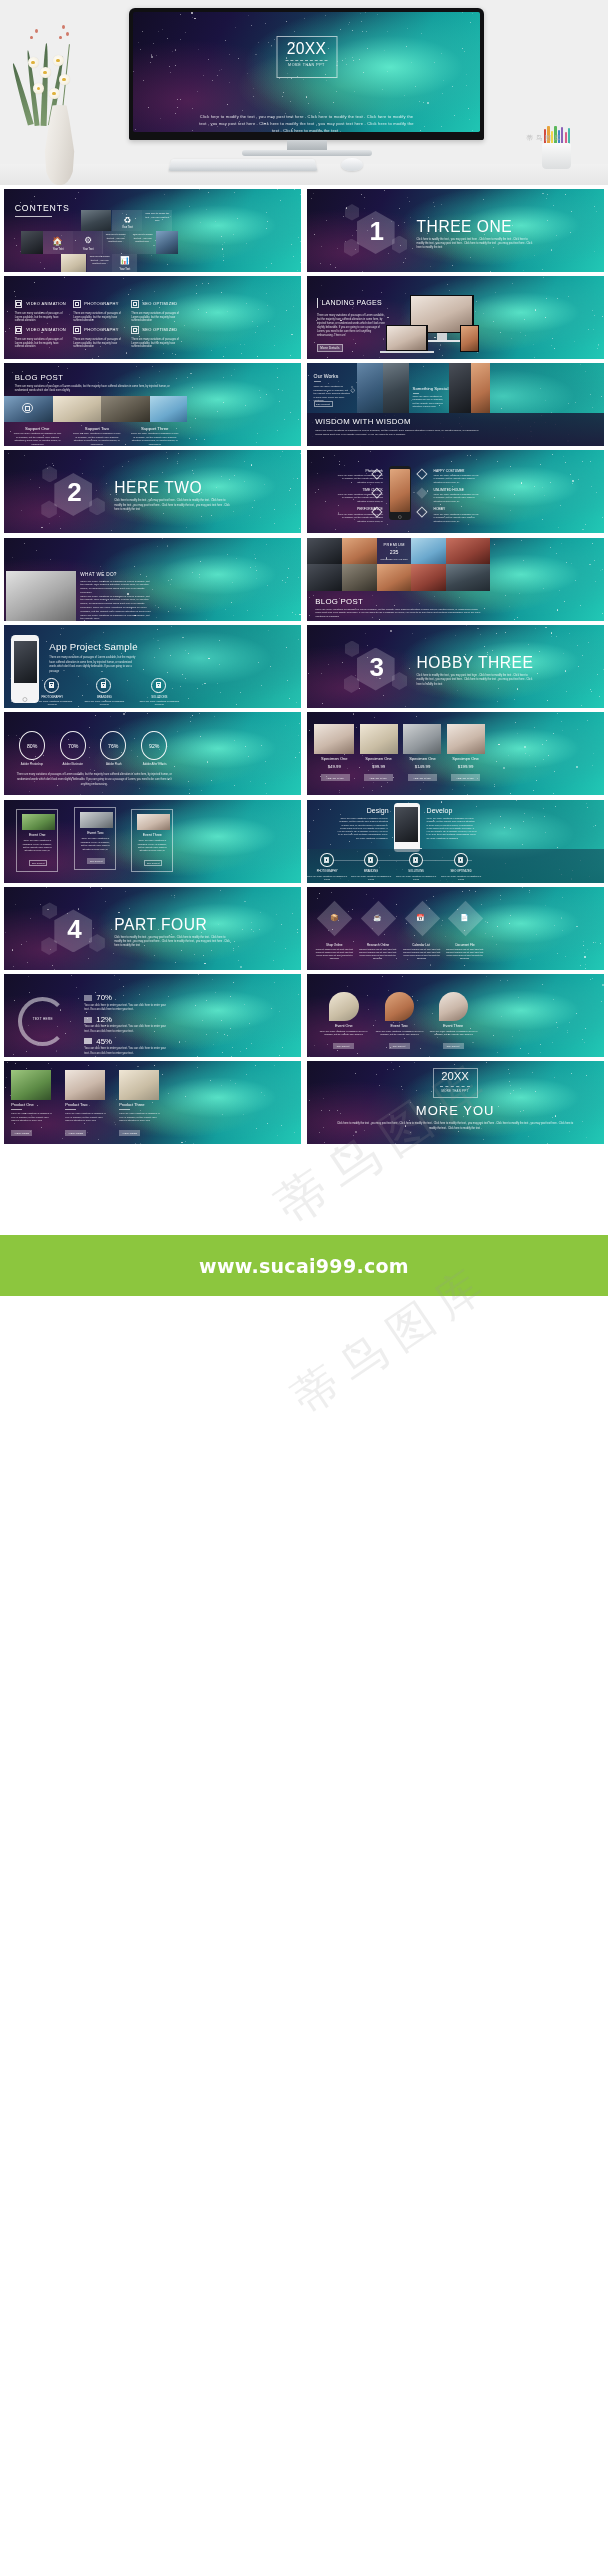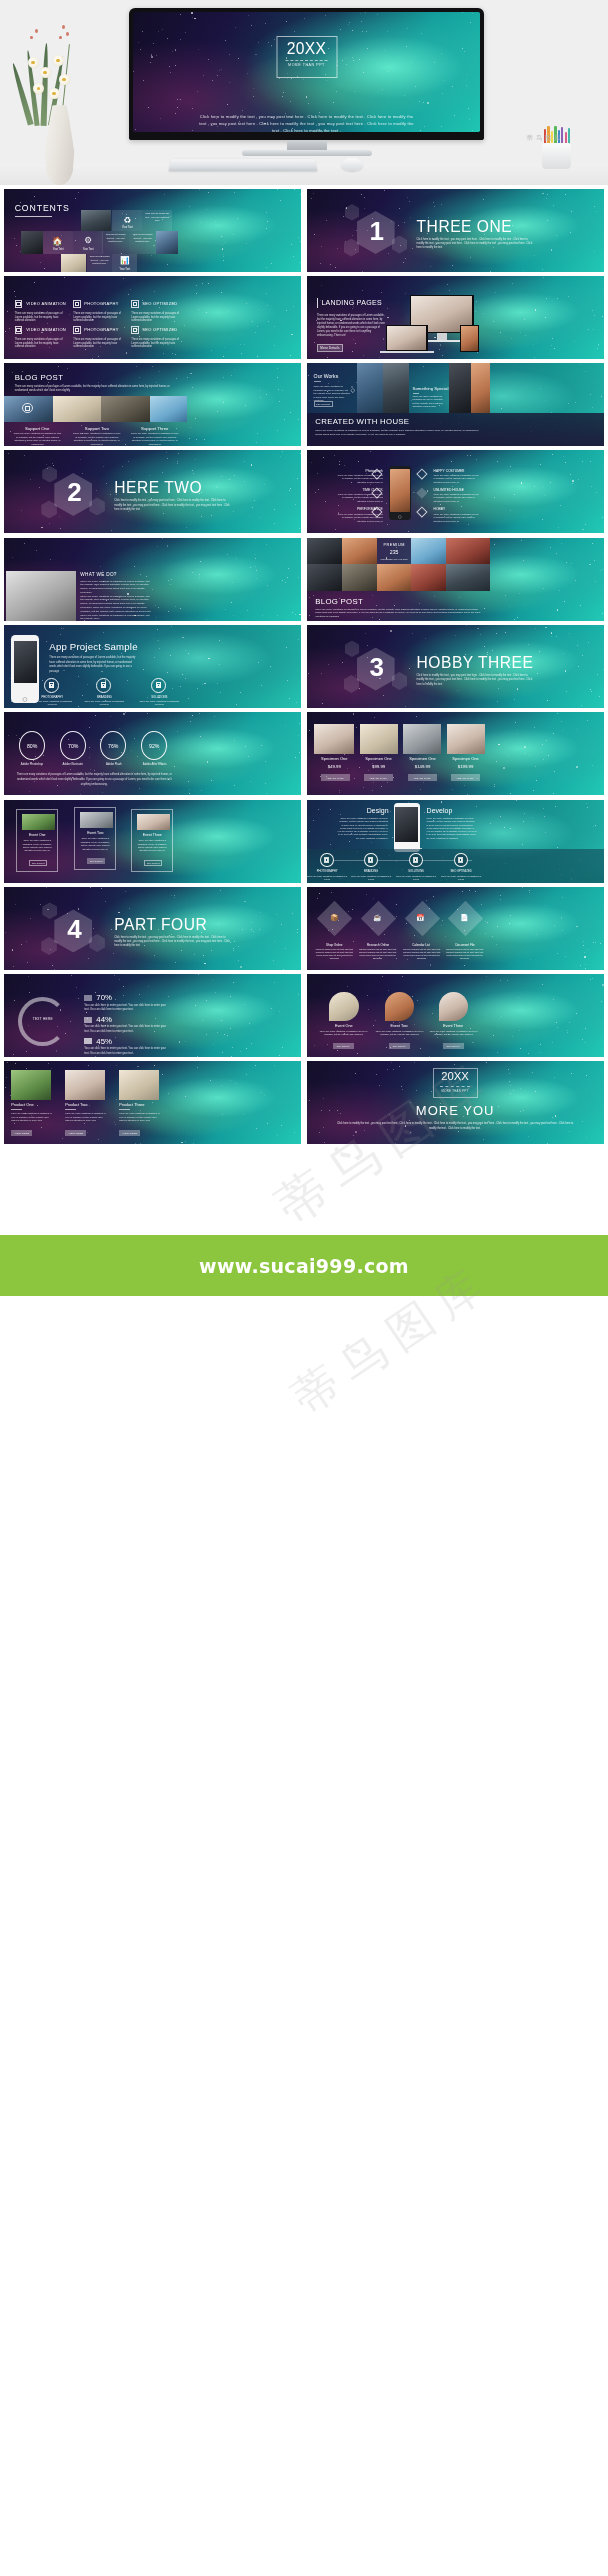--- a/index.html
+++ b/index.html
@@ -1012,21 +1012,21 @@
     <div class="thumb ph-blue" style="left:50px; top:0; width:27px; height:50px; opacity:.75;"></div>
     <div class="thumb ph-person" style="left:76px; top:0; width:26px; height:50px;"></div>
     <div class="s-h1" style="left:106px; top:22.6px; font-size:4.3px;">Something Special</div>
     <div class="rule" style="left:106px; top:29.5px; width:6px; opacity:.7;"></div>
     <div class="s-p" style="left:106px; top:32px; width:33px; font-size:2.3px; line-height:3.3px;">There are many variations of passages of Lore m available, but the majority have suffered alteration in some form</div>
     <div class="thumb ph-dark" style="left:142px; top:0; width:22.6px; height:50px;"></div>
     <div class="thumb ph-warm" style="left:164px; top:0; width:19px; height:50px;"></div>
     <div style="position:absolute; left:44px; top:22.6px; color:rgba(255,255,255,.85); font-size:6px;">◇</div>
 
     <div style="position:absolute; left:0; right:0; top:50px; bottom:0; background:linear-gradient(180deg, rgba(22,18,48,.78), rgba(28,18,52,.92));"></div>
-    <div class="s-h1" style="left:8.7px; top:54px; font-size:7.8px; letter-spacing:0.3px;">CREATED WITH HOUSE</div>
+    <div class="s-h1" style="left:8.7px; top:54px; font-size:7.8px; letter-spacing:0.3px;">WISDOM WITH WISDOM</div>
     <div class="s-p" style="left:8.7px; top:66px; width:165px; font-size:2.5px; line-height:4px;">There are many variations of passages of Lorem available, but the majority have suffered alteration in some form, by injected humor, or randomized words which don't look even slightly believable. If you are going to use a passage.</div>
   </div>
 
   <div class="slide">
     <div class="stars slide-stars">
         <i style="left:58.09%;top:14.82%;opacity:0.60;width:0.9px;height:0.9px;"></i>
         <i style="left:18.80%;top:93.33%;opacity:0.74;width:0.9px;height:0.9px;"></i>
         <i style="left:72.93%;top:30.69%;opacity:0.49;width:0.9px;height:0.9px;"></i>
         <i style="left:48.87%;top:29.36%;opacity:0.30;width:0.9px;height:0.9px;"></i>
         <i style="left:71.31%;top:43.67%;opacity:0.43;width:0.9px;height:0.9px;"></i>
@@ -2136,21 +2136,21 @@
         <i style="left:73.93%;top:72.35%;opacity:0.87;width:0.9px;height:0.9px;"></i>
       </div>
     <div style="position:absolute; left:14px; top:22.6px; width:49px; height:49px; border:4.3px solid rgba(255,255,255,.5); border-right-color:transparent; border-radius:50%;"></div>
     <div style="position:absolute; left:14px; top:43px; width:49px; text-align:center; font-size:3.1px; color:rgba(255,255,255,.95); letter-spacing:0.3px;">TEXT HERE</div>
 
     <div style="position:absolute; left:80px; top:21px; width:7.8px; height:6px; background:rgba(255,255,255,.45);"></div>
     <div style="position:absolute; left:92px; top:19px; font-size:7.8px; color:#fff;">70%</div>
     <div class="s-p" style="left:80px; top:29.5px; width:83px; font-size:2.7px; line-height:4.5px;">You can click here to enter your text. You can click here to enter your text. You can click here to enter your text.</div>
 
     <div style="position:absolute; left:80px; top:43px; width:7.8px; height:6px; background:rgba(255,255,255,.55);"></div>
-    <div style="position:absolute; left:92px; top:41px; font-size:7.8px; color:#fff;">44%</div>
+    <div style="position:absolute; left:92px; top:41px; font-size:7.8px; color:#fff;">12%</div>
     <div class="s-p" style="left:80px; top:51px; width:83px; font-size:2.7px; line-height:4.5px;">You can click here to enter your text. You can click here to enter your text. You can click here to enter your text.</div>
 
     <div style="position:absolute; left:80px; top:64px; width:7.8px; height:6px; background:rgba(255,255,255,.7);"></div>
     <div style="position:absolute; left:92px; top:63px; font-size:7.8px; color:#fff;">45%</div>
     <div class="s-p" style="left:80px; top:73px; width:83px; font-size:2.7px; line-height:4.5px;">You can click here to enter your text. You can click here to enter your text. You can click here to enter your text.</div>
   </div>
 
   <div class="slide">
     <div class="stars slide-stars">
         <i style="left:28.34%;top:29.21%;opacity:0.75;width:0.9px;height:0.9px;"></i>

